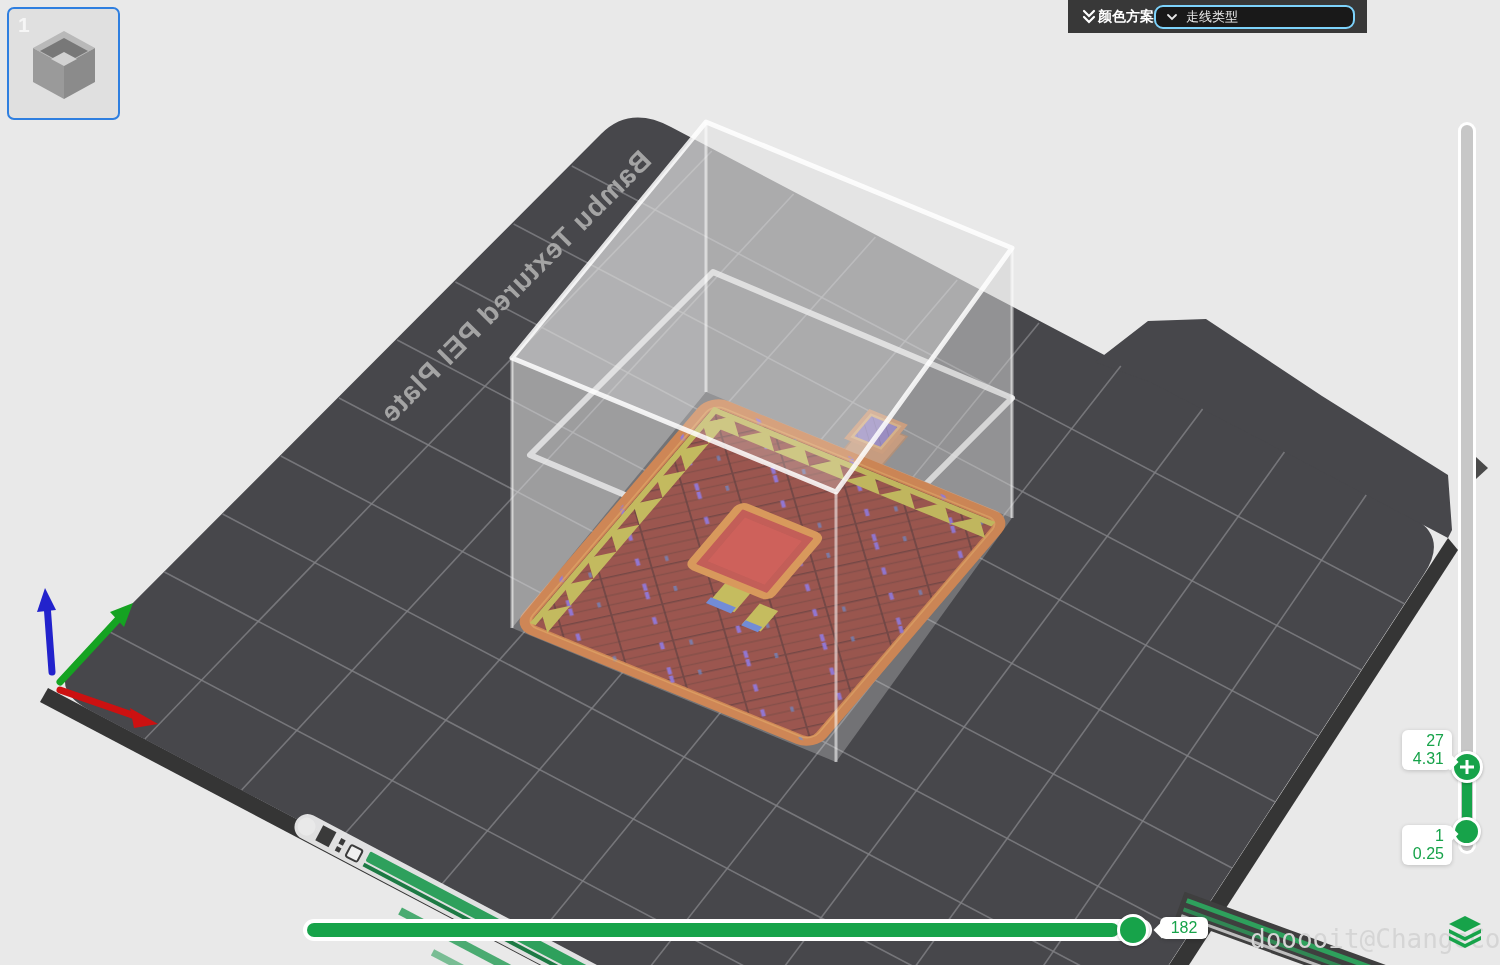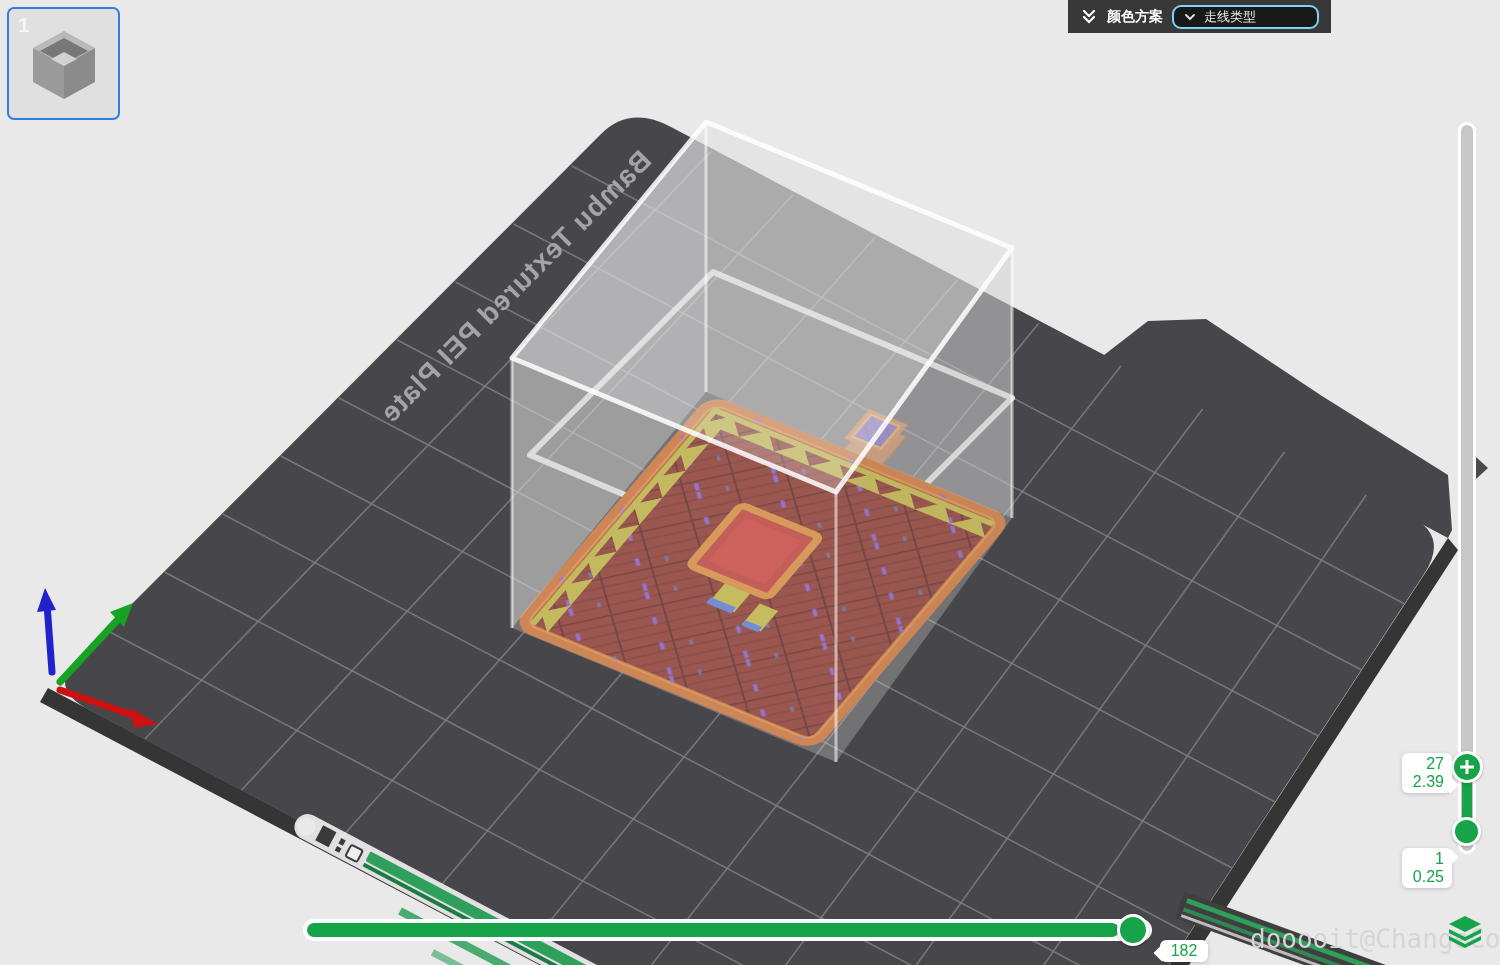--- a/index.html
+++ b/index.html
@@ -10,43 +10,43 @@
   svg.scene { position:absolute; left:0; top:0; }
 
   
   .plate-list { position:absolute; left:4px; top:4px; padding:3px; border-radius:8px; }
   .plate-thumb { width:113px; height:113px; background:#e0e0e0; border:2px solid #2f7fe0;
     border-radius:7px; position:relative; cursor:pointer; }
   .plate-thumb .num { position:absolute; left:9px; top:4px; font-size:21px; font-weight:bold; color:#f6f6f6; }
   .plate-thumb svg { position:absolute; left:50%; top:50%; transform:translate(-50%,-50%); }
 
   
-  .topbar { position:absolute; left:1068px; top:0; width:263px; height:33px; background:#383838;
-    display:flex; align-items:center; padding:0 12px; gap:9px; }
+  .topbar { position:absolute; left:1068px; top:0; width:299px; height:33px; background:#383838;
+    display:flex; align-items:center; padding:0 12px; }
   .topbar .dbl-chev { width:18px; height:18px; flex:0 0 auto; cursor:pointer; }
   .topbar .cs-label { color:#ffffff; font-size:14px; font-weight:bold; white-space:nowrap; }
   .dropdown { flex:1; height:24px; background:#191919; border:2px solid #7dd3fc; border-radius:9px;
     display:flex; align-items:center; gap:8px; padding:0 10px; cursor:pointer; }
   .dropdown .dd-label { color:#ececec; font-size:13px; }
 
   
   .vslider-track { position:absolute; left:1458px; top:122px; width:18px; height:732px;
     background:#ffffff; border-radius:9px; }
   .vslider-rail  { position:absolute; left:3px; top:3px; width:12px; height:726px; background:#c7c7c7; border-radius:6px; }
   .vslider-fill  { position:absolute; left:4px; top:644px; width:10px; height:72px; background:#17a34a; border-radius:5px; }
   .vhandle-plus { position:absolute; left:1451px; top:751px; width:32px; height:32px; border-radius:50%;
     background:#17a34a; border:3px solid #ffffff; box-shadow:0 1px 3px rgba(0,0,0,.25); cursor:pointer; }
   .vhandle-plus:before, .vhandle-plus:after { content:""; position:absolute; background:#fff; }
   .vhandle-plus:before { left:50%; top:6px; bottom:6px; width:3px; transform:translateX(-50%); }
   .vhandle-plus:after  { top:50%; left:6px; right:6px; height:3px; transform:translateY(-50%); }
   .vhandle-dot { position:absolute; left:1452px; top:817px; width:29px; height:29px; border-radius:50%;
     background:#17a34a; border:3px solid #ffffff; box-shadow:0 1px 3px rgba(0,0,0,.25); cursor:pointer; }
 
   .tip { position:absolute; background:#ffffff; border-radius:6px; box-shadow:0 1px 4px rgba(0,0,0,.18);
-    color:#17a34a; font-size:16px; line-height:18px; text-align:right; padding:2px 8px;margin-top:23px; }
+    color:#17a34a; font-size:16px; line-height:18px; text-align:right; padding:2px 8px; }
   .tip .tail { position:absolute; width:12px; height:12px; background:#fff; transform:rotate(45deg); }
   .tip-top { left:1402px; top:730px; width:50px; }
   .tip-top .tail { right:-4px; bottom:2px; }
   .tip-bot { left:1402px; top:825px; width:50px; }
   .tip-bot .tail { right:-4px; top:3px; }
 
   
   .hslider-track { position:absolute; left:303px; top:919px; width:849px; height:22px;
     background:#ffffff; border-radius:11px; }
   .hslider-fill { position:absolute; left:4px; top:4px; width:812px; height:14px; background:#17a34a; border-radius:7px; }
@@ -223,21 +223,21 @@
 <div class="vslider-track">
   <div class="vslider-rail"></div>
   <div class="vslider-fill"></div>
 </div>
 <div class="vhandle-plus"></div>
 <div class="vhandle-dot"></div>
 
 <div class="tip tip-top">
   <div class="tail"></div>
   <div>27</div>
-  <div>2.39</div>
+  <div>4.31</div>
 </div>
 <div class="tip tip-bot">
   <div class="tail"></div>
   <div>1</div>
   <div>0.25</div>
 </div>
 
 <div class="hslider-track">
   <div class="hslider-fill"></div>
 </div>

